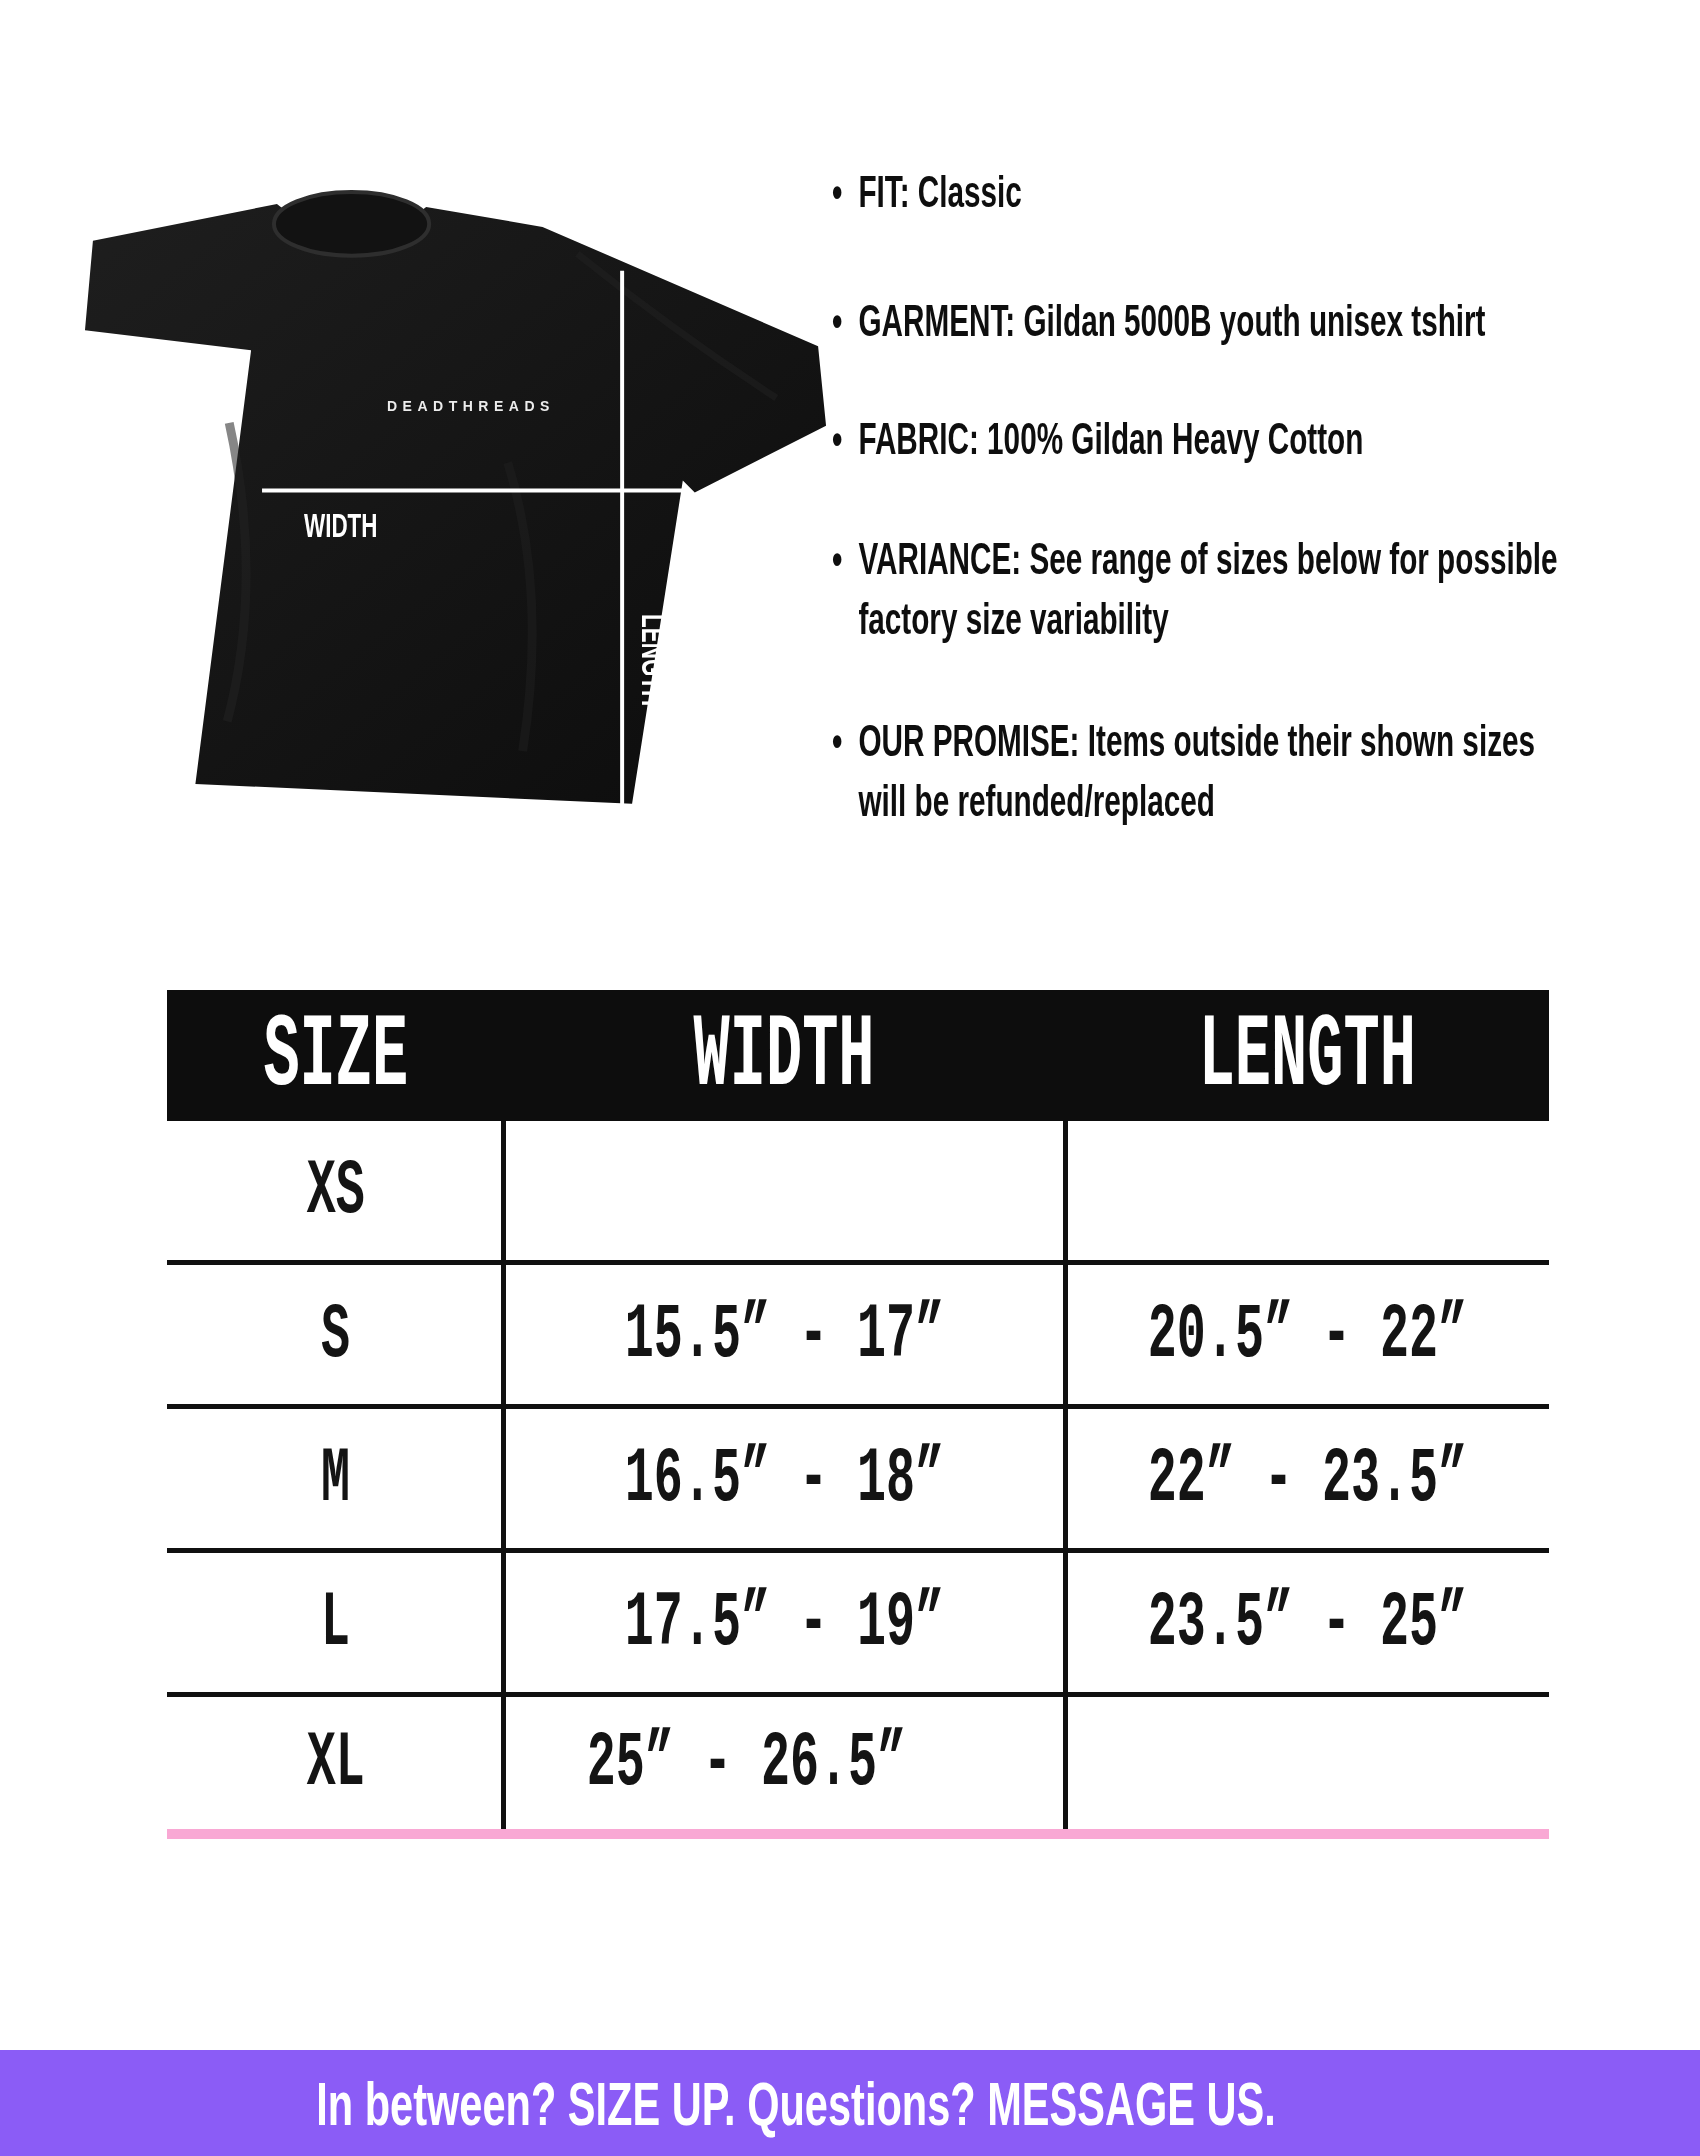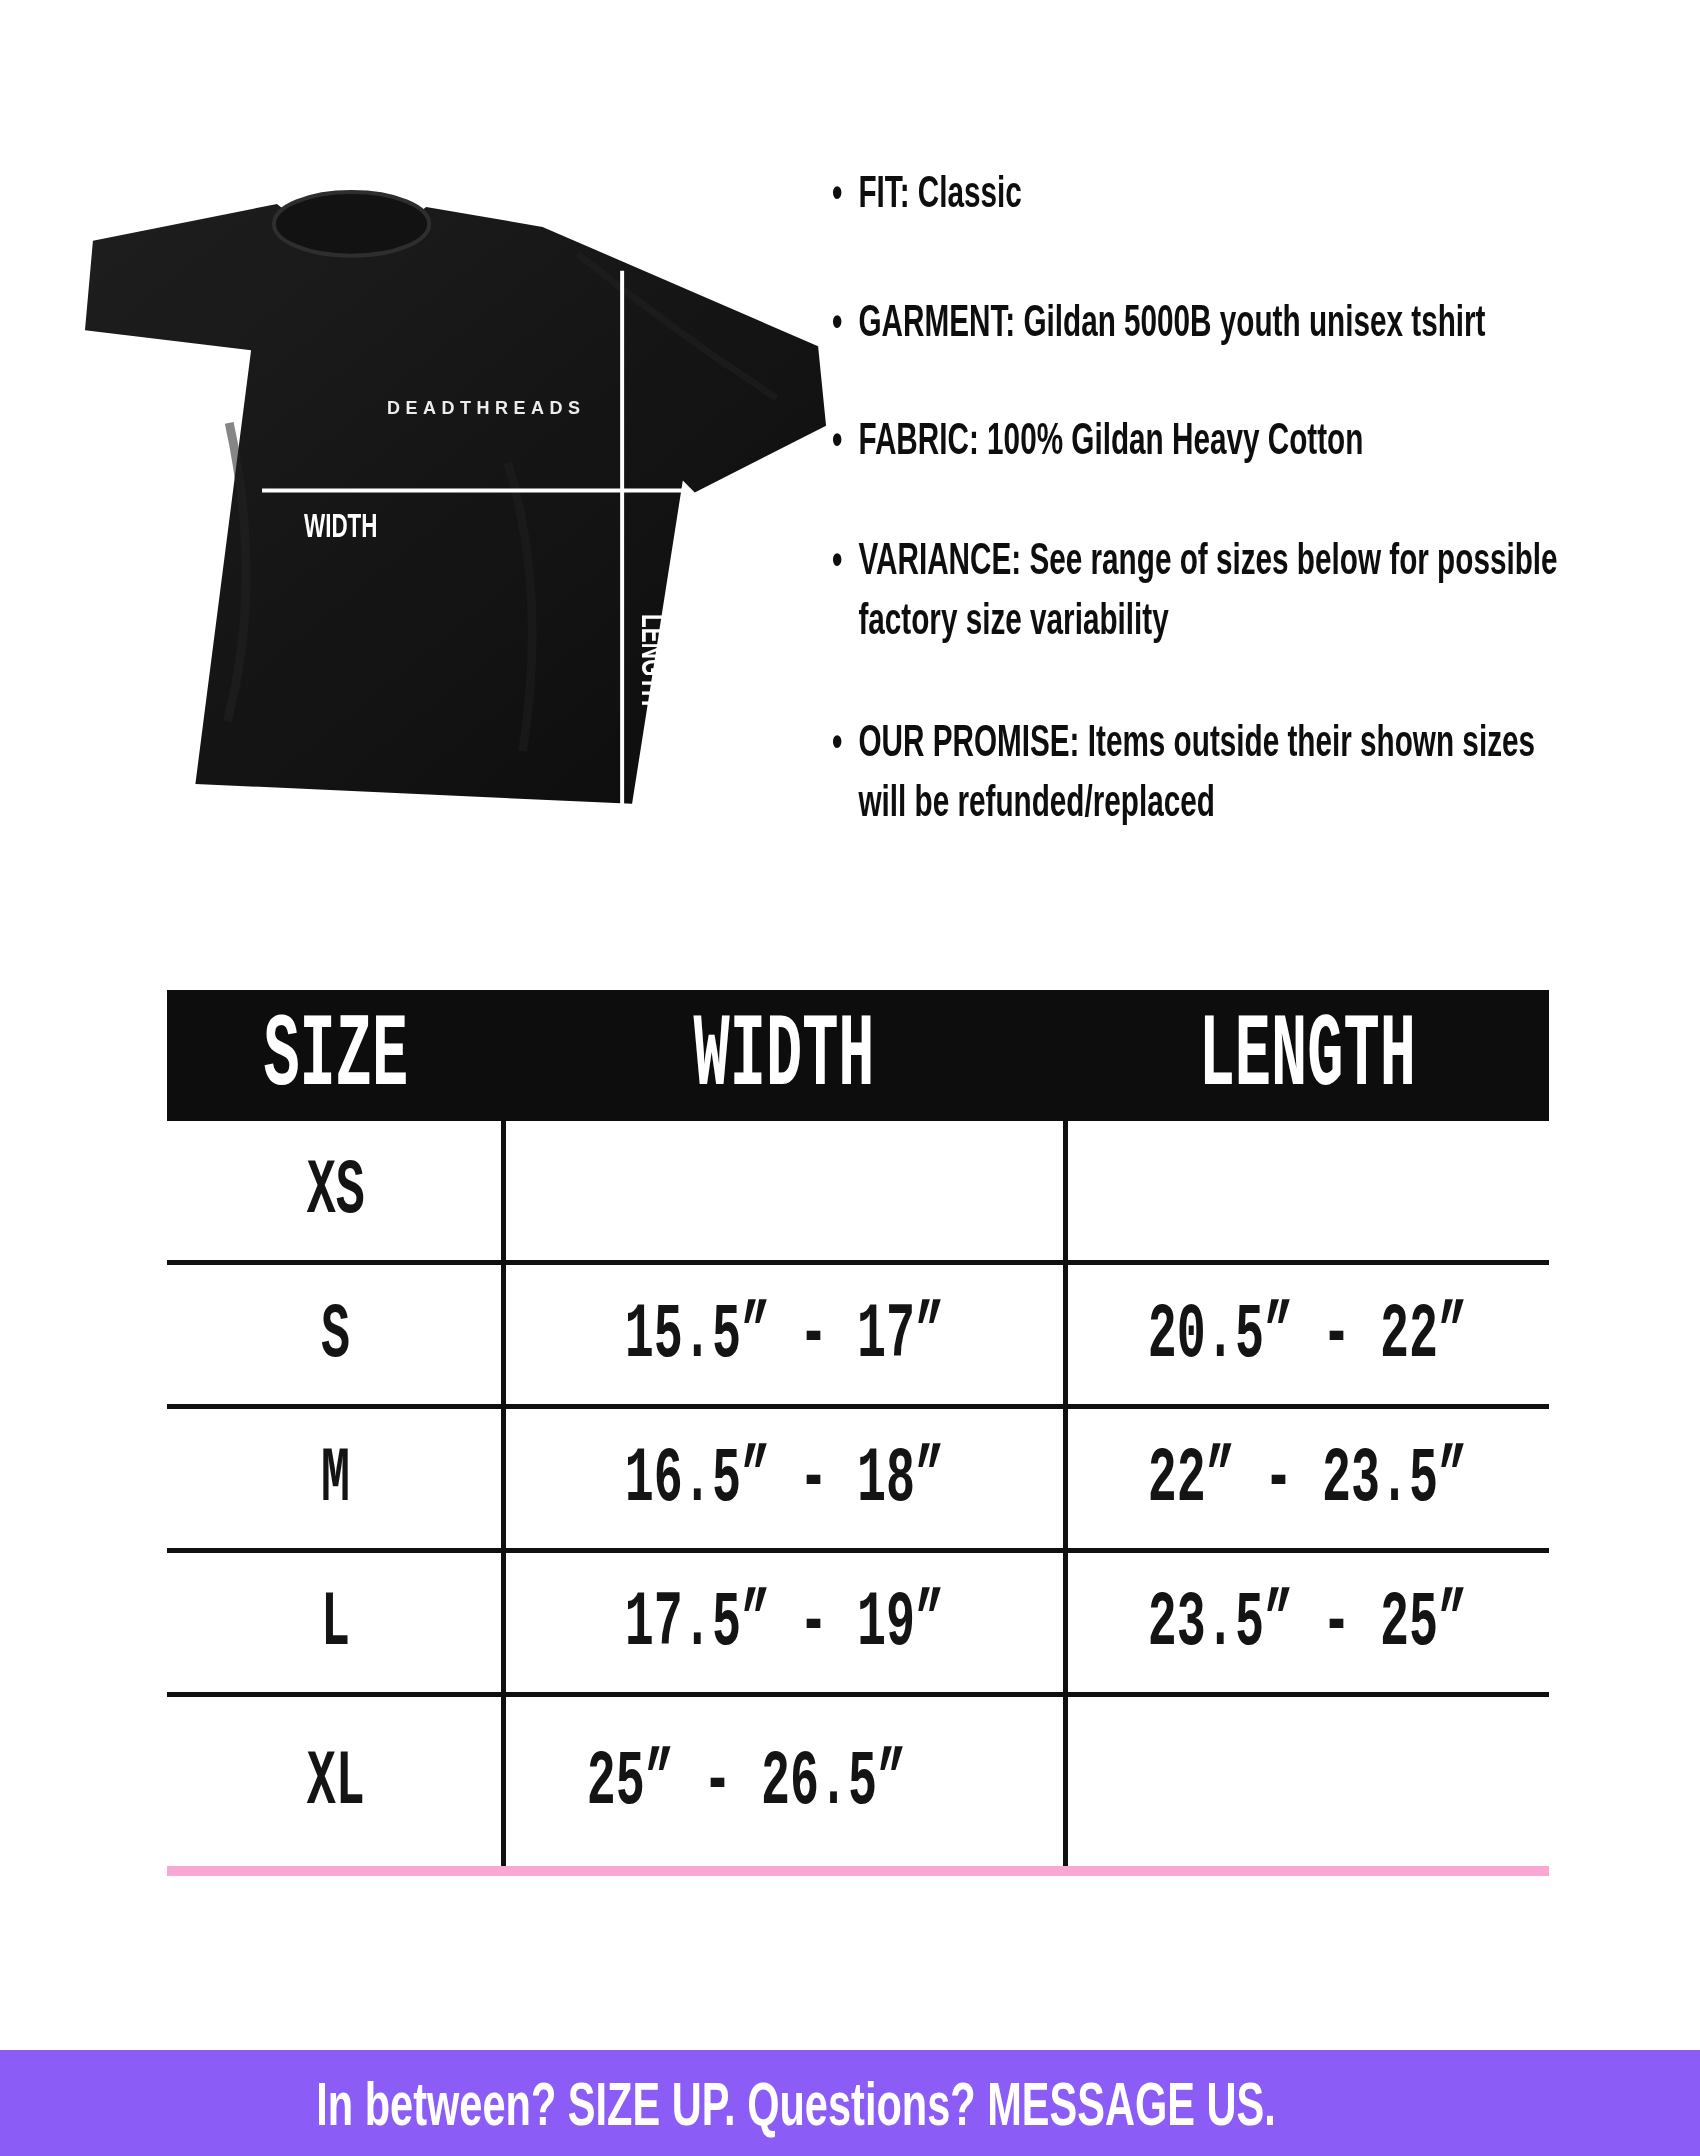--- a/index.html
+++ b/index.html
@@ -2,21 +2,21 @@
 <html><head>
 <meta charset="utf-8">
 <style>
   html,body{margin:0;padding:0;background:#9a9a9a;}
   *{box-sizing:border-box;}
   #page{position:relative;width:1700px;height:2156px;background:#ffffff;overflow:hidden;
         font-family:"Liberation Sans",sans-serif;}
 
   
   #shirt-wrap{position:absolute;left:80px;top:164px;width:756px;height:652px;}
-  .brand{position:absolute;left:387px;top:398px;font-size:18px;font-weight:700;
+  .brand{position:absolute;left:387px;top:398px;font-size:14px;font-weight:700;
          letter-spacing:5.5px;color:#ececec;white-space:nowrap;}
   .width-label{position:absolute;left:304px;top:508px;font-size:34px;font-weight:700;
          color:#ffffff;line-height:1;transform:scaleX(.66);transform-origin:0 0;white-space:nowrap;}
   .length-label{position:absolute;left:671px;top:614px;font-size:34px;font-weight:700;
          color:#ffffff;line-height:1;transform:rotate(90deg) scaleX(.66);
          transform-origin:0 0;white-space:nowrap;}
 
   
   .bullets{position:absolute;left:832px;top:162px;width:746px;color:#0e0e0e;}
   .bullet{display:flex;width:1129px;font-size:45px;font-weight:700;line-height:60px;
@@ -27,21 +27,21 @@
   .bullet.b4{margin-top:60px}.bullet.b5{margin-top:62px}
 
   
   .size-table{position:absolute;left:167px;top:990px;width:1382px;}
   .thead{display:flex;height:131px;background:#0d0d0d;}
   .th,.td{display:flex;align-items:center;justify-content:center;font-family:Liberation Mono, monospace;}
   .c-size{width:337px}.c-width{width:561px}.c-length{width:484px}
   .thead .cond{font-size:104px;font-weight:700;color:#ffffff;transform:scaleX(.58);white-space:nowrap;}
   .tbody{position:relative;border-bottom:10px solid #f9a8d4;}
   .trow{display:flex;height:144px;border-bottom:5px solid #101010;}
-  .trow:last-child{height:169px;border-bottom:none;}
+  .trow:last-child{height:132px;border-bottom:none;}
   .td .cond{font-size:78px;font-weight:700;color:#141414;transform:scaleX(.62);white-space:nowrap;}
   .vline{position:absolute;top:0;bottom:0;width:5px;background:#101010;}
   .v1{left:334px}.v2{left:896px}
 
   
   .footer{position:absolute;left:0;top:2050px;width:1700px;height:106px;background:#8b5cf6;}
   .footer-text{position:absolute;left:0;top:0;width:1592px;height:106px;
                display:flex;align-items:center;justify-content:center;}
   .footer-text .cond{font-size:62px;font-weight:700;color:#ffffff;
                transform:scaleX(.67);white-space:nowrap;}

